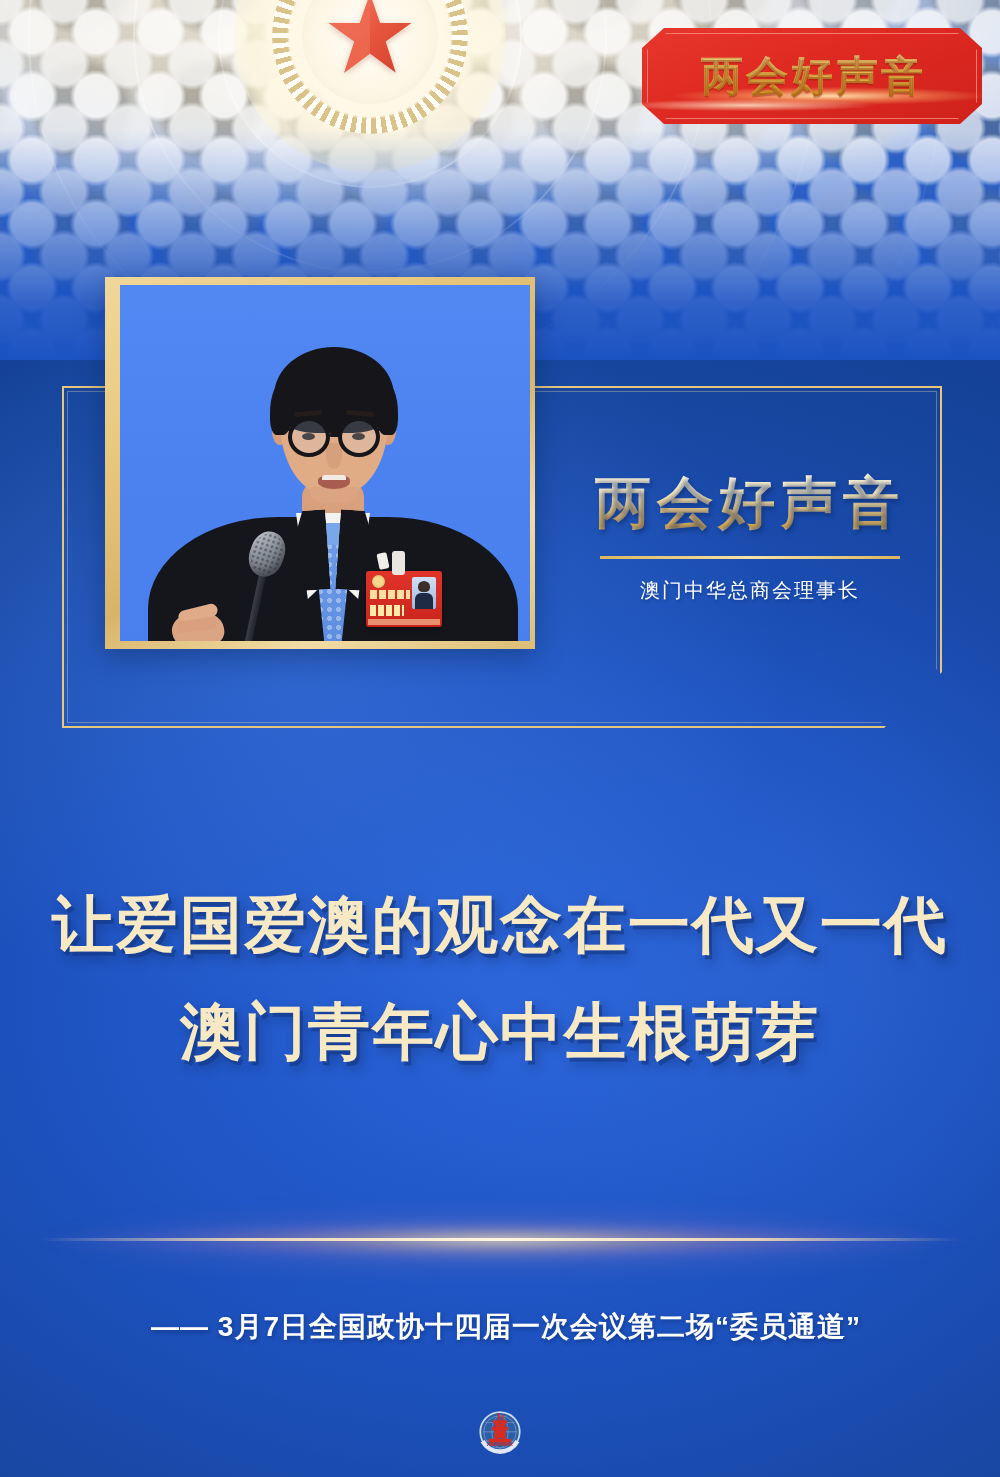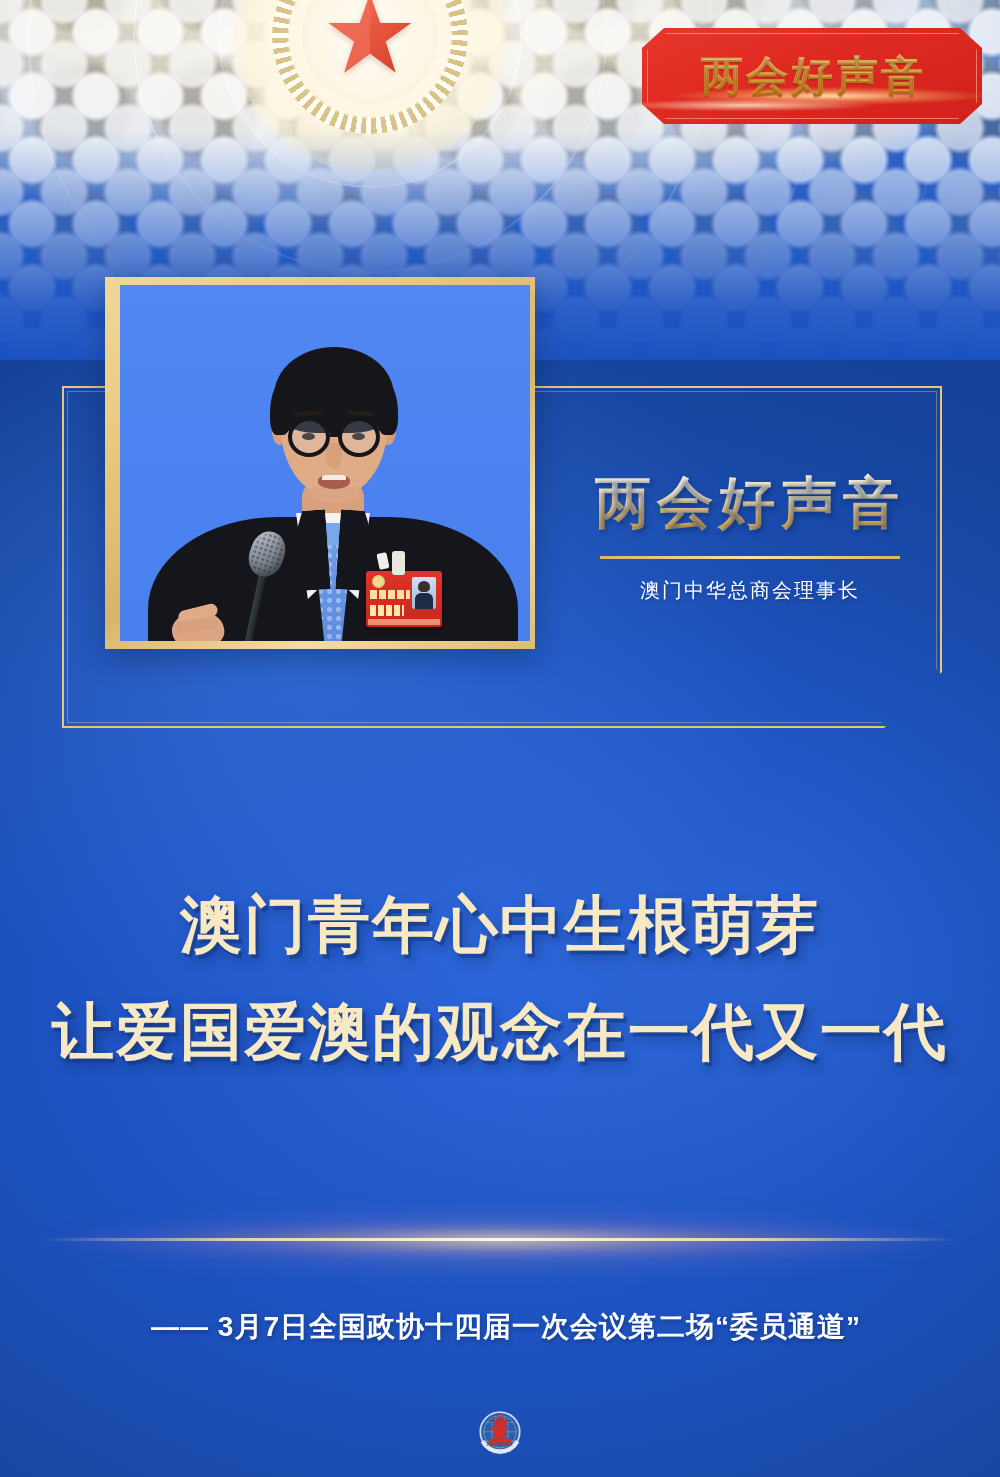--- a/index.html
+++ b/index.html
@@ -454,22 +454,22 @@
     </div>
   </div>
 
   <div class="speaker">
     <div class="speaker-name">两会好声音</div>
     <div class="speaker-rule"></div>
     <div class="speaker-title">澳门中华总商会理事长</div>
   </div>
 
   <div class="quote">
+    <div class="quote-line">让爱国爱澳的观念在一代又一代</div>
     <div class="quote-line">澳门青年心中生根萌芽</div>
-    <div class="quote-line">让爱国爱澳的观念在一代又一代</div>
   </div>
 
   <div class="streak">
     <div class="haze"></div>
     <div class="halo"></div>
     <div class="core"></div>
   </div>
 
   <div class="caption">—— 3月7日全国政协十四届一次会议第二场“委员通道”</div>
 

